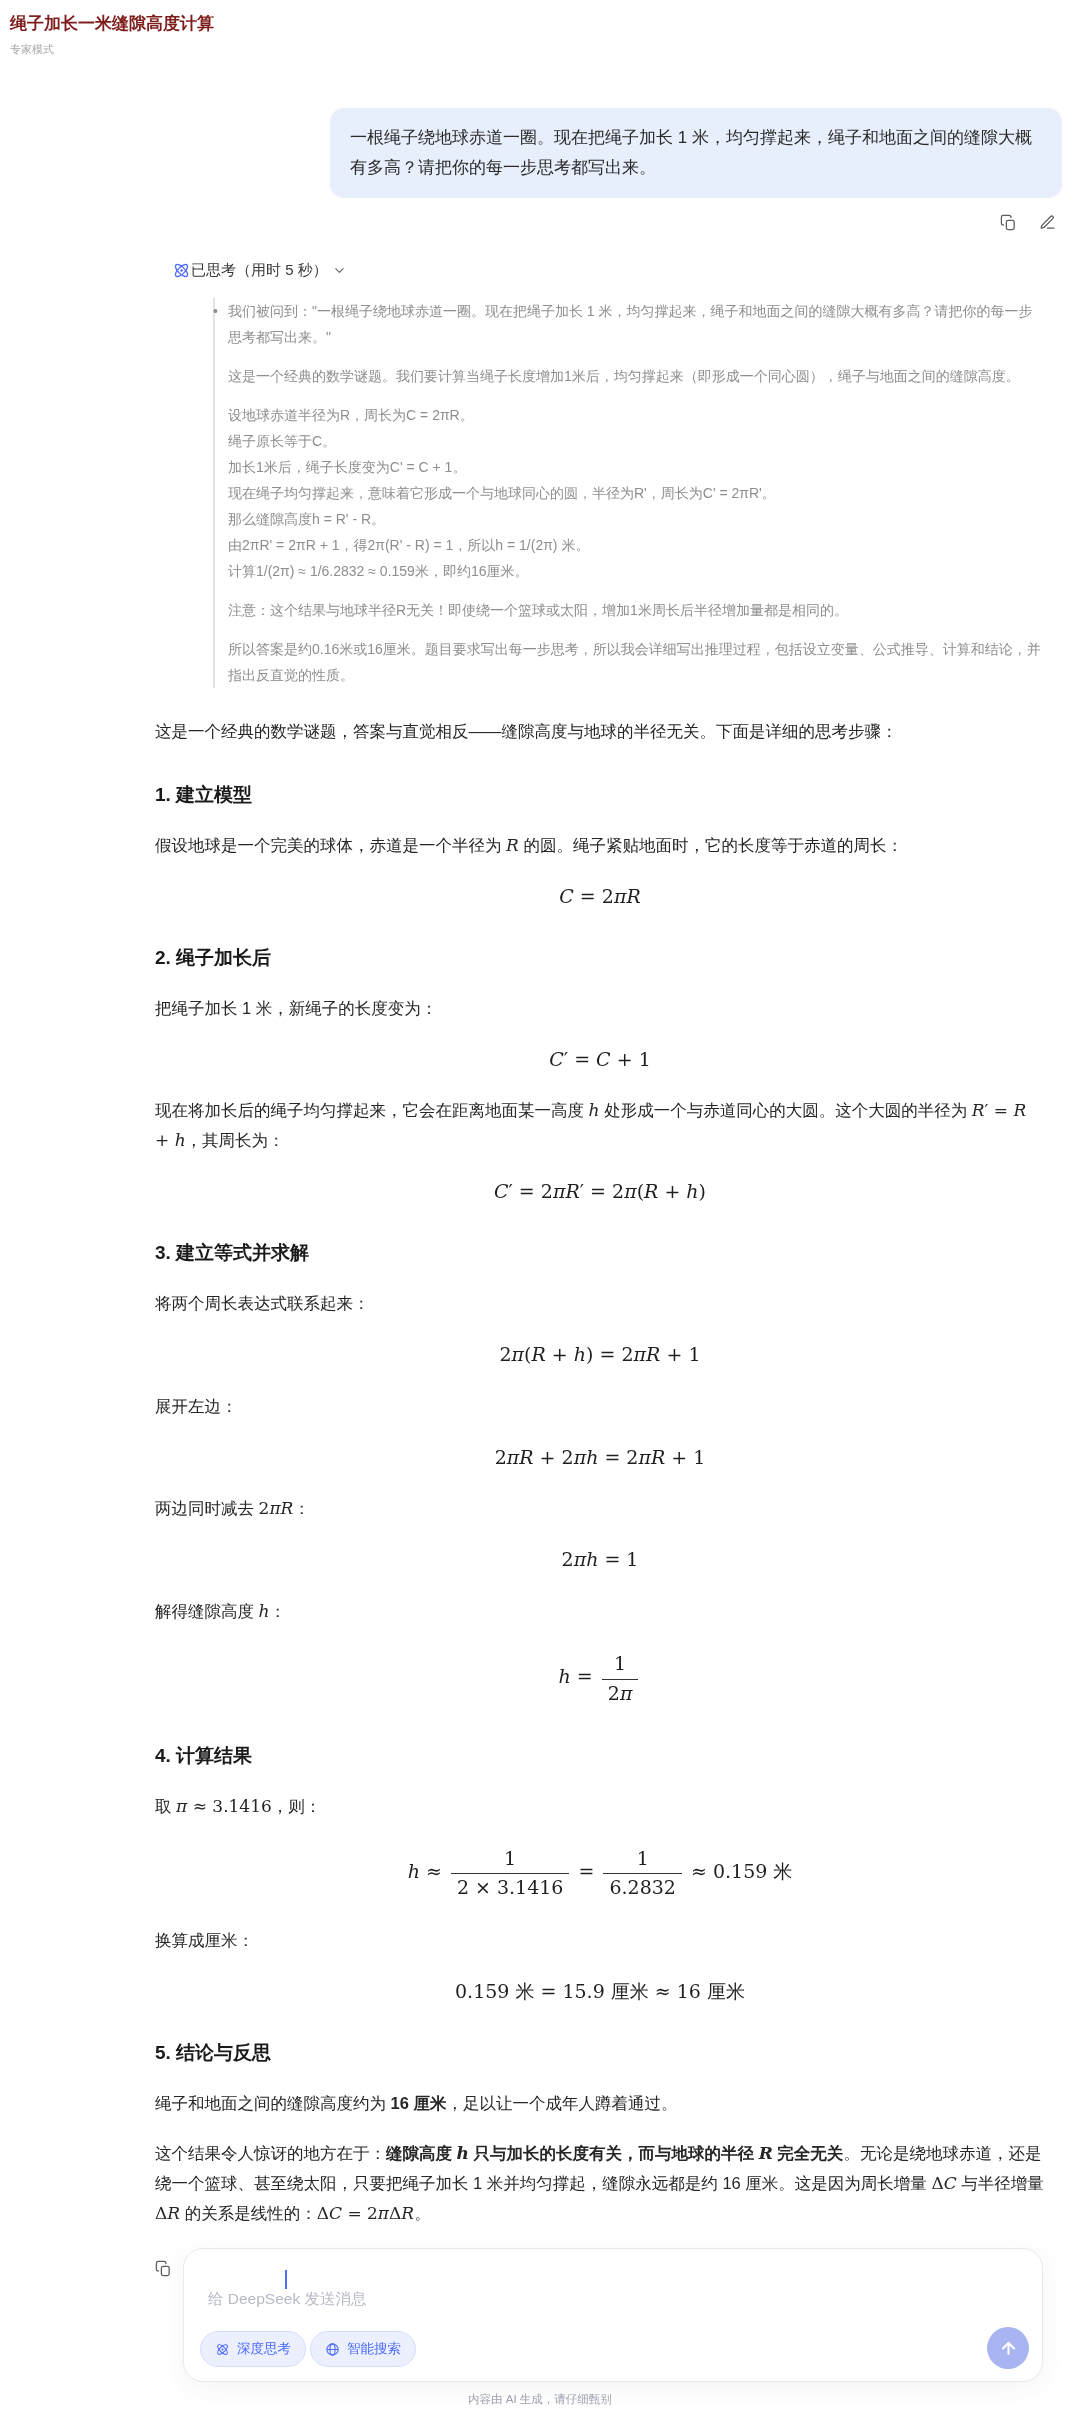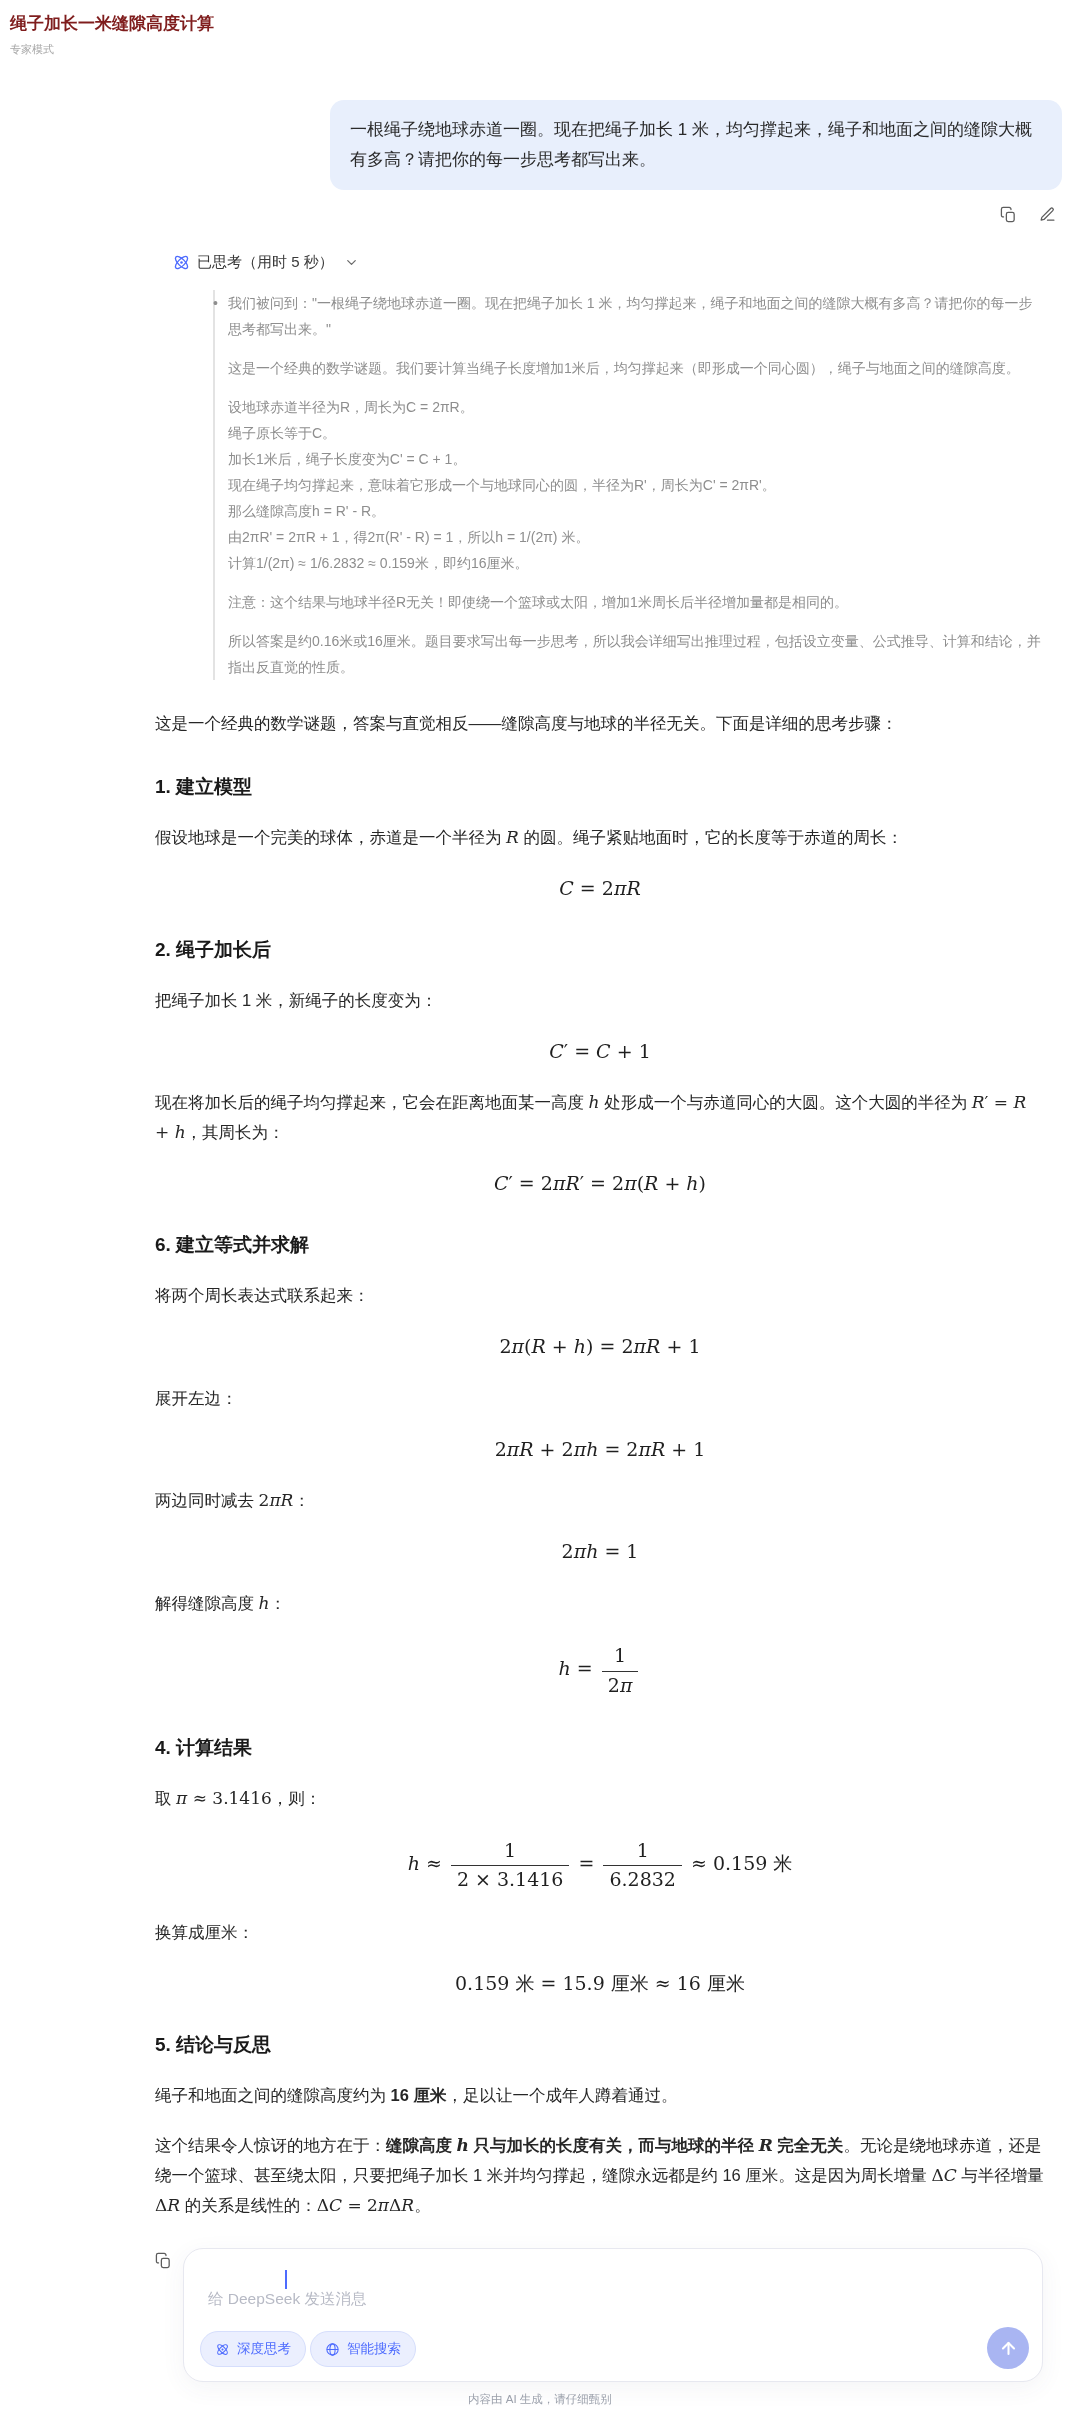--- a/index.html
+++ b/index.html
@@ -7,30 +7,30 @@
     width:1080px;height:2425px;position:relative;overflow:hidden;
     background:#ffffff;color:#262626;
     font-family:"Liberation Sans","DejaVu Sans",sans-serif;
   }
   svg.ic{display:block;}
   
   .header{position:absolute;top:12px;left:10px;}
   .title{font-size:17px;font-weight:700;color:#7f1d1d;}
   .subtitle{font-size:11px;color:#a6a6a6;margin-top:7px;}
   
-  .chat{position:absolute;top:4px;left:0;width:1080px;}
+  .chat{position:absolute;top:12px;left:0;width:1080px;}
   .user-row{display:flex;justify-content:flex-end;padding-right:18px;margin-top:96px;}
   .user-bubble{
     max-width:692px;background:#e8effc;border-radius:14px;
     padding:15px 20px;font-size:17px;line-height:30px;color:#2a2a2a;
   }
   .user-actions{display:flex;justify-content:flex-end;gap:22px;padding-right:24px;margin-top:16px;color:#5c5c5c;}
   .icon-btn{background:none;border:none;padding:0;color:#5c5c5c;cursor:pointer;}
   
-  .thought-head{margin:30px 0 0 172px;display:flex;align-items:center;gap:6px;font-size:15px;color:#393939;cursor:pointer;width:fit-content;}
+  .thought-head{margin:30px 0 0 172px;display:flex;align-items:center;gap:0;font-size:15px;color:#393939;cursor:pointer;width:fit-content;}
   .thought-head .chev{color:#6b6b6b;margin-left:4px;}
   .thought-body{
     margin:18px 0 0 213px;border-left:2px solid #e3e3e3;padding-left:13px;width:818px;
     font-size:14px;line-height:26px;color:#8e8e8e;
   }
   .t-para{margin:0 0 13px 0;}
   .t-para:last-child{margin-bottom:0;}
   .t-para.bullet{position:relative;}
   .t-para.bullet::before{content:"•";position:absolute;left:-15px;top:0;color:#8e8e8e;}
   
@@ -165,21 +165,21 @@
     <p class="ans-p" style="margin-top:0">这是一个经典的数学谜题，答案与直觉相反——缝隙高度与地球的半径无关。下面是详细的思考步骤：</p>
     <div id="answer-sections">
         <h3>1. 建立模型</h3>
         <p class="ans-p"><span>假设地球是一个完美的球体，赤道是一个半径为 </span><span class="imath"><i>R</i></span><span> 的圆。绳子紧贴地面时，它的长度等于赤道的周长：</span></p>
         <div class="math-block"><i>C</i> = 2<i>π</i><i>R</i></div>
         <h3>2. 绳子加长后</h3>
         <p class="ans-p"><span>把绳子加长 1 米，新绳子的长度变为：</span></p>
         <div class="math-block"><i>C</i>′ = <i>C</i> + 1</div>
         <p class="ans-p"><span>现在将加长后的绳子均匀撑起来，它会在距离地面某一高度 </span><span class="imath"><i>h</i></span><span> 处形成一个与赤道同心的大圆。这个大圆的半径为 </span><span class="imath"><i>R</i>′ = <i>R</i> + <i>h</i></span><span>，其周长为：</span></p>
         <div class="math-block"><i>C</i>′ = 2<i>π</i><i>R</i>′ = 2<i>π</i>(<i>R</i> + <i>h</i>)</div>
-        <h3>6. 建立等式并求解</h3>
+        <h3>3. 建立等式并求解</h3>
         <p class="ans-p"><span>将两个周长表达式联系起来：</span></p>
         <div class="math-block">2<i>π</i>(<i>R</i> + <i>h</i>) = 2<i>π</i><i>R</i> + 1</div>
         <p class="ans-p"><span>展开左边：</span></p>
         <div class="math-block">2<i>π</i><i>R</i> + 2<i>π</i><i>h</i> = 2<i>π</i><i>R</i> + 1</div>
         <p class="ans-p"><span>两边同时减去 </span><span class="imath">2<i>π</i><i>R</i></span><span>：</span></p>
         <div class="math-block">2<i>π</i><i>h</i> = 1</div>
         <p class="ans-p"><span>解得缝隙高度 </span><span class="imath"><i>h</i></span><span>：</span></p>
         <div class="math-block"><i>h</i> = <span class="frac"><span class="fnum">1</span><span class="fden">2<i>π</i></span></span></div>
         <h3>4. 计算结果</h3>
         <p class="ans-p"><span>取 </span><span class="imath"><i>π</i> ≈ 3.1416</span><span>，则：</span></p>

